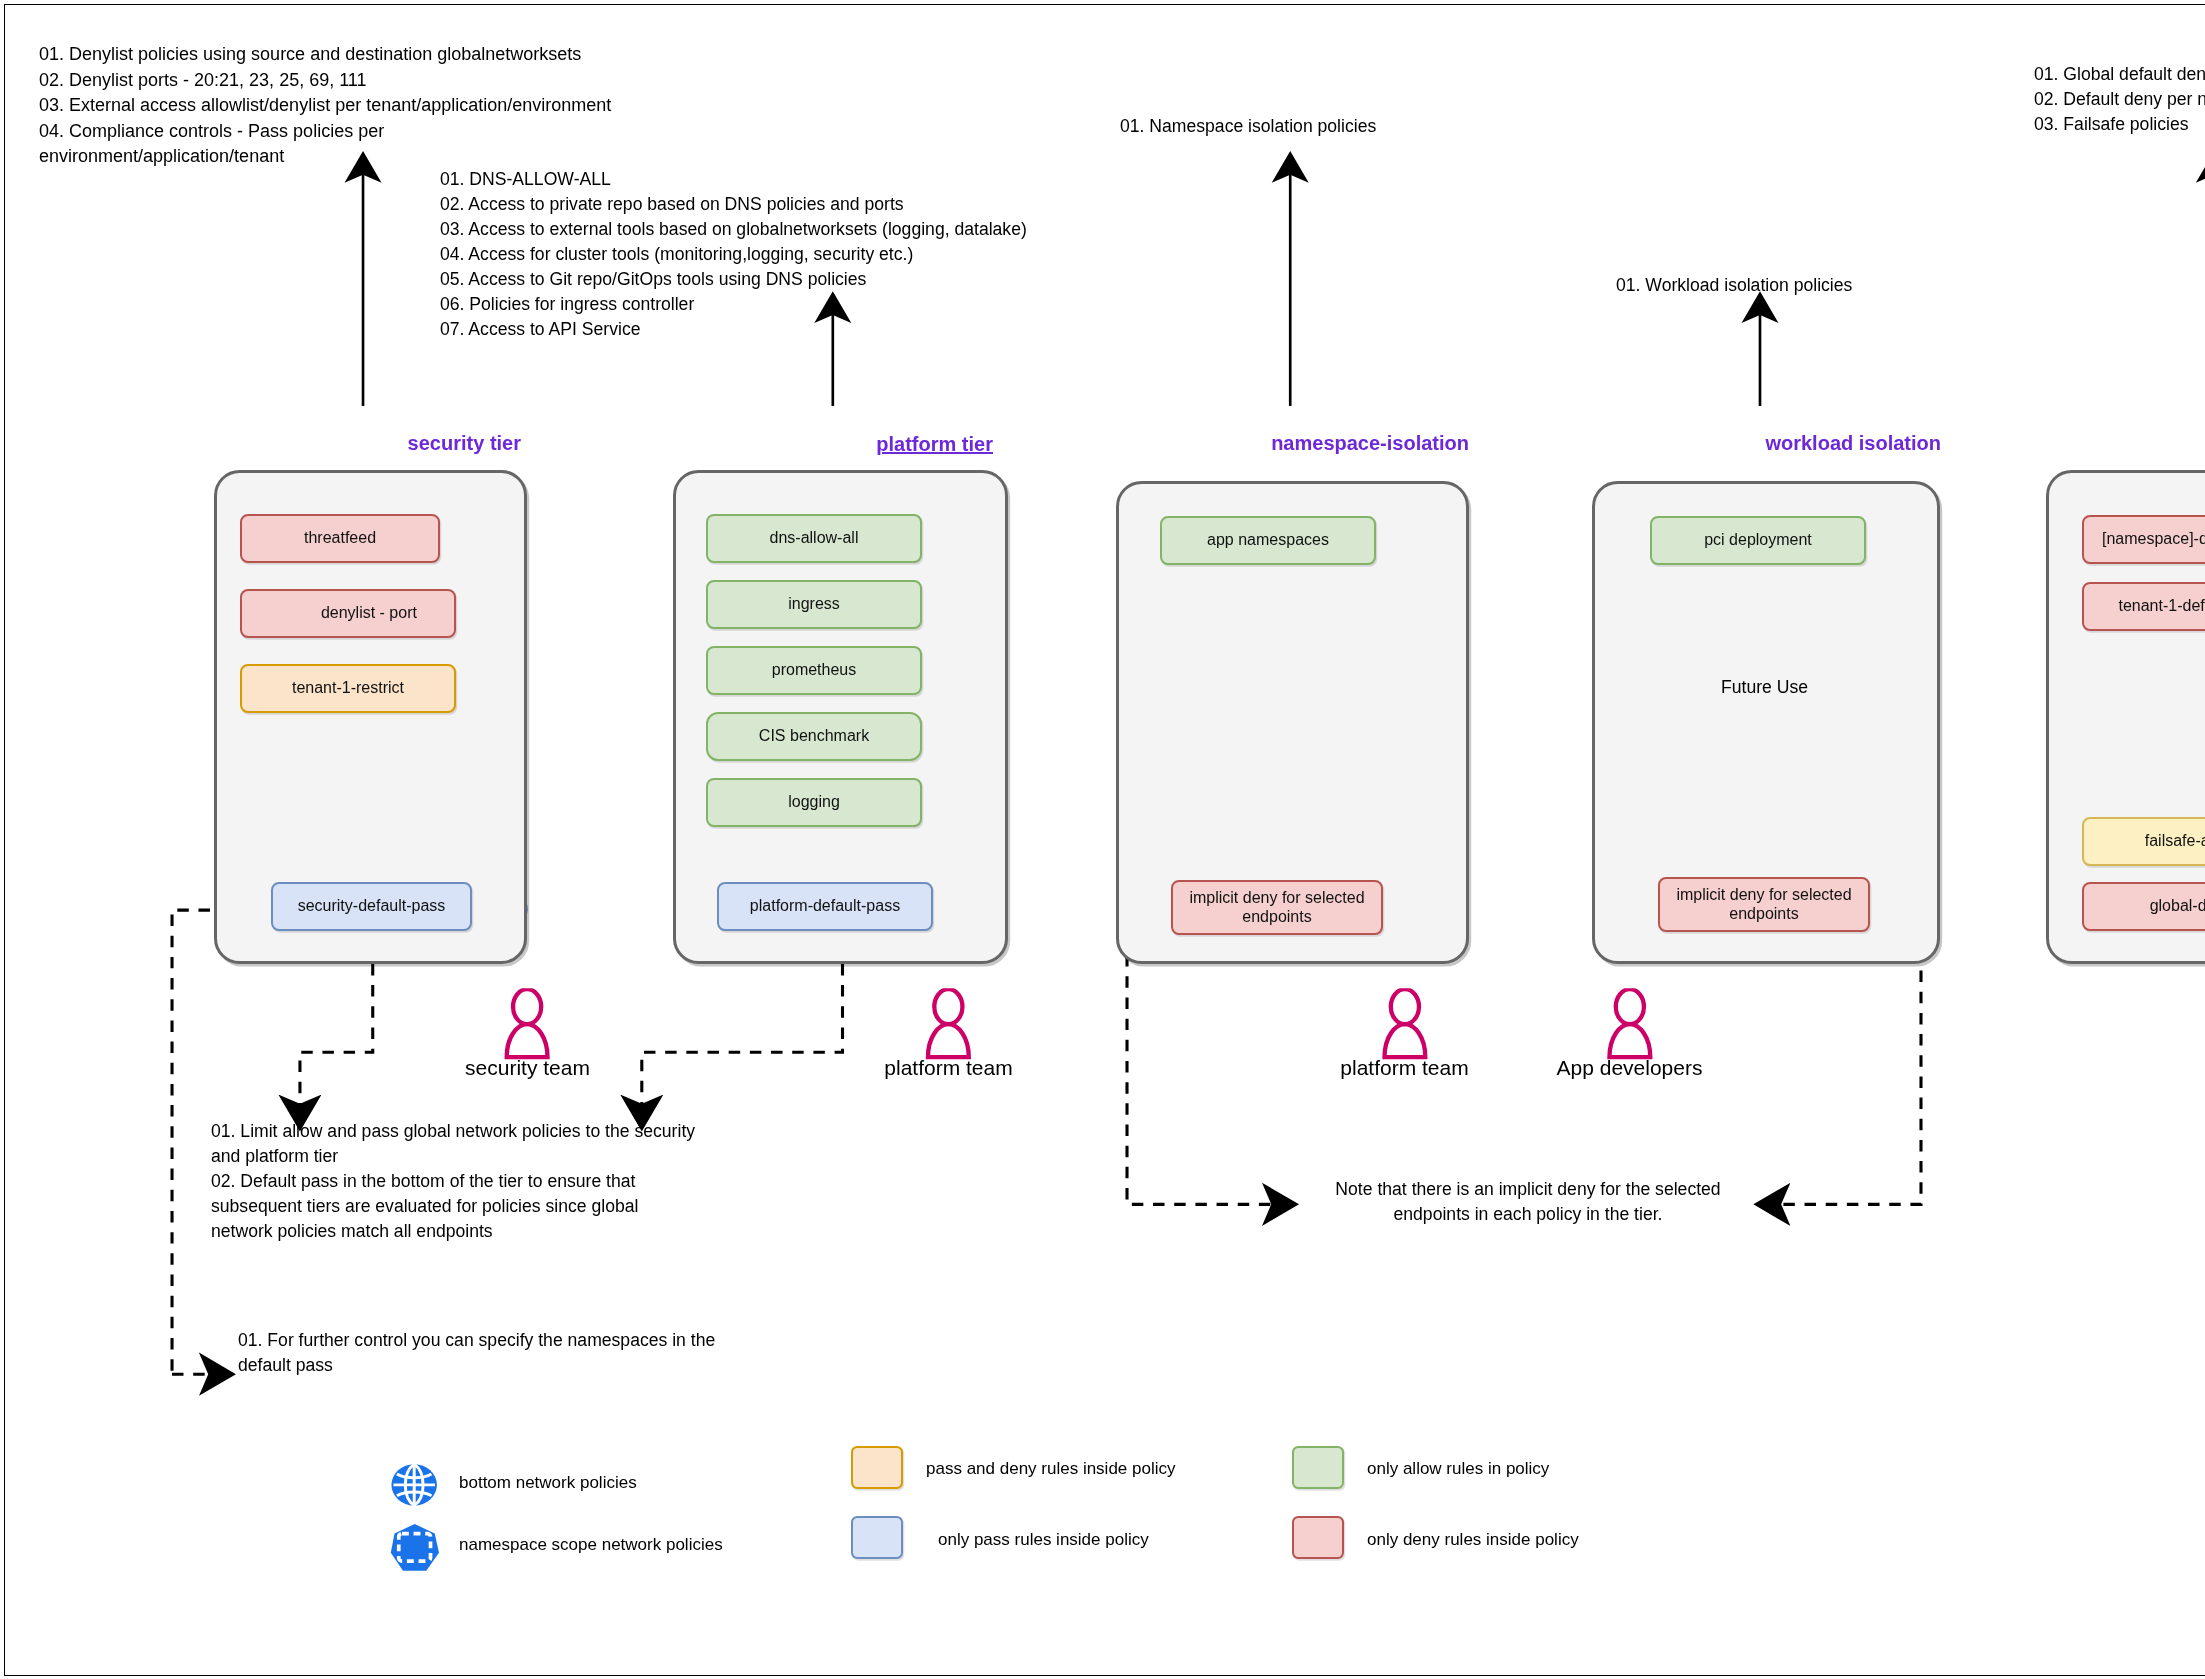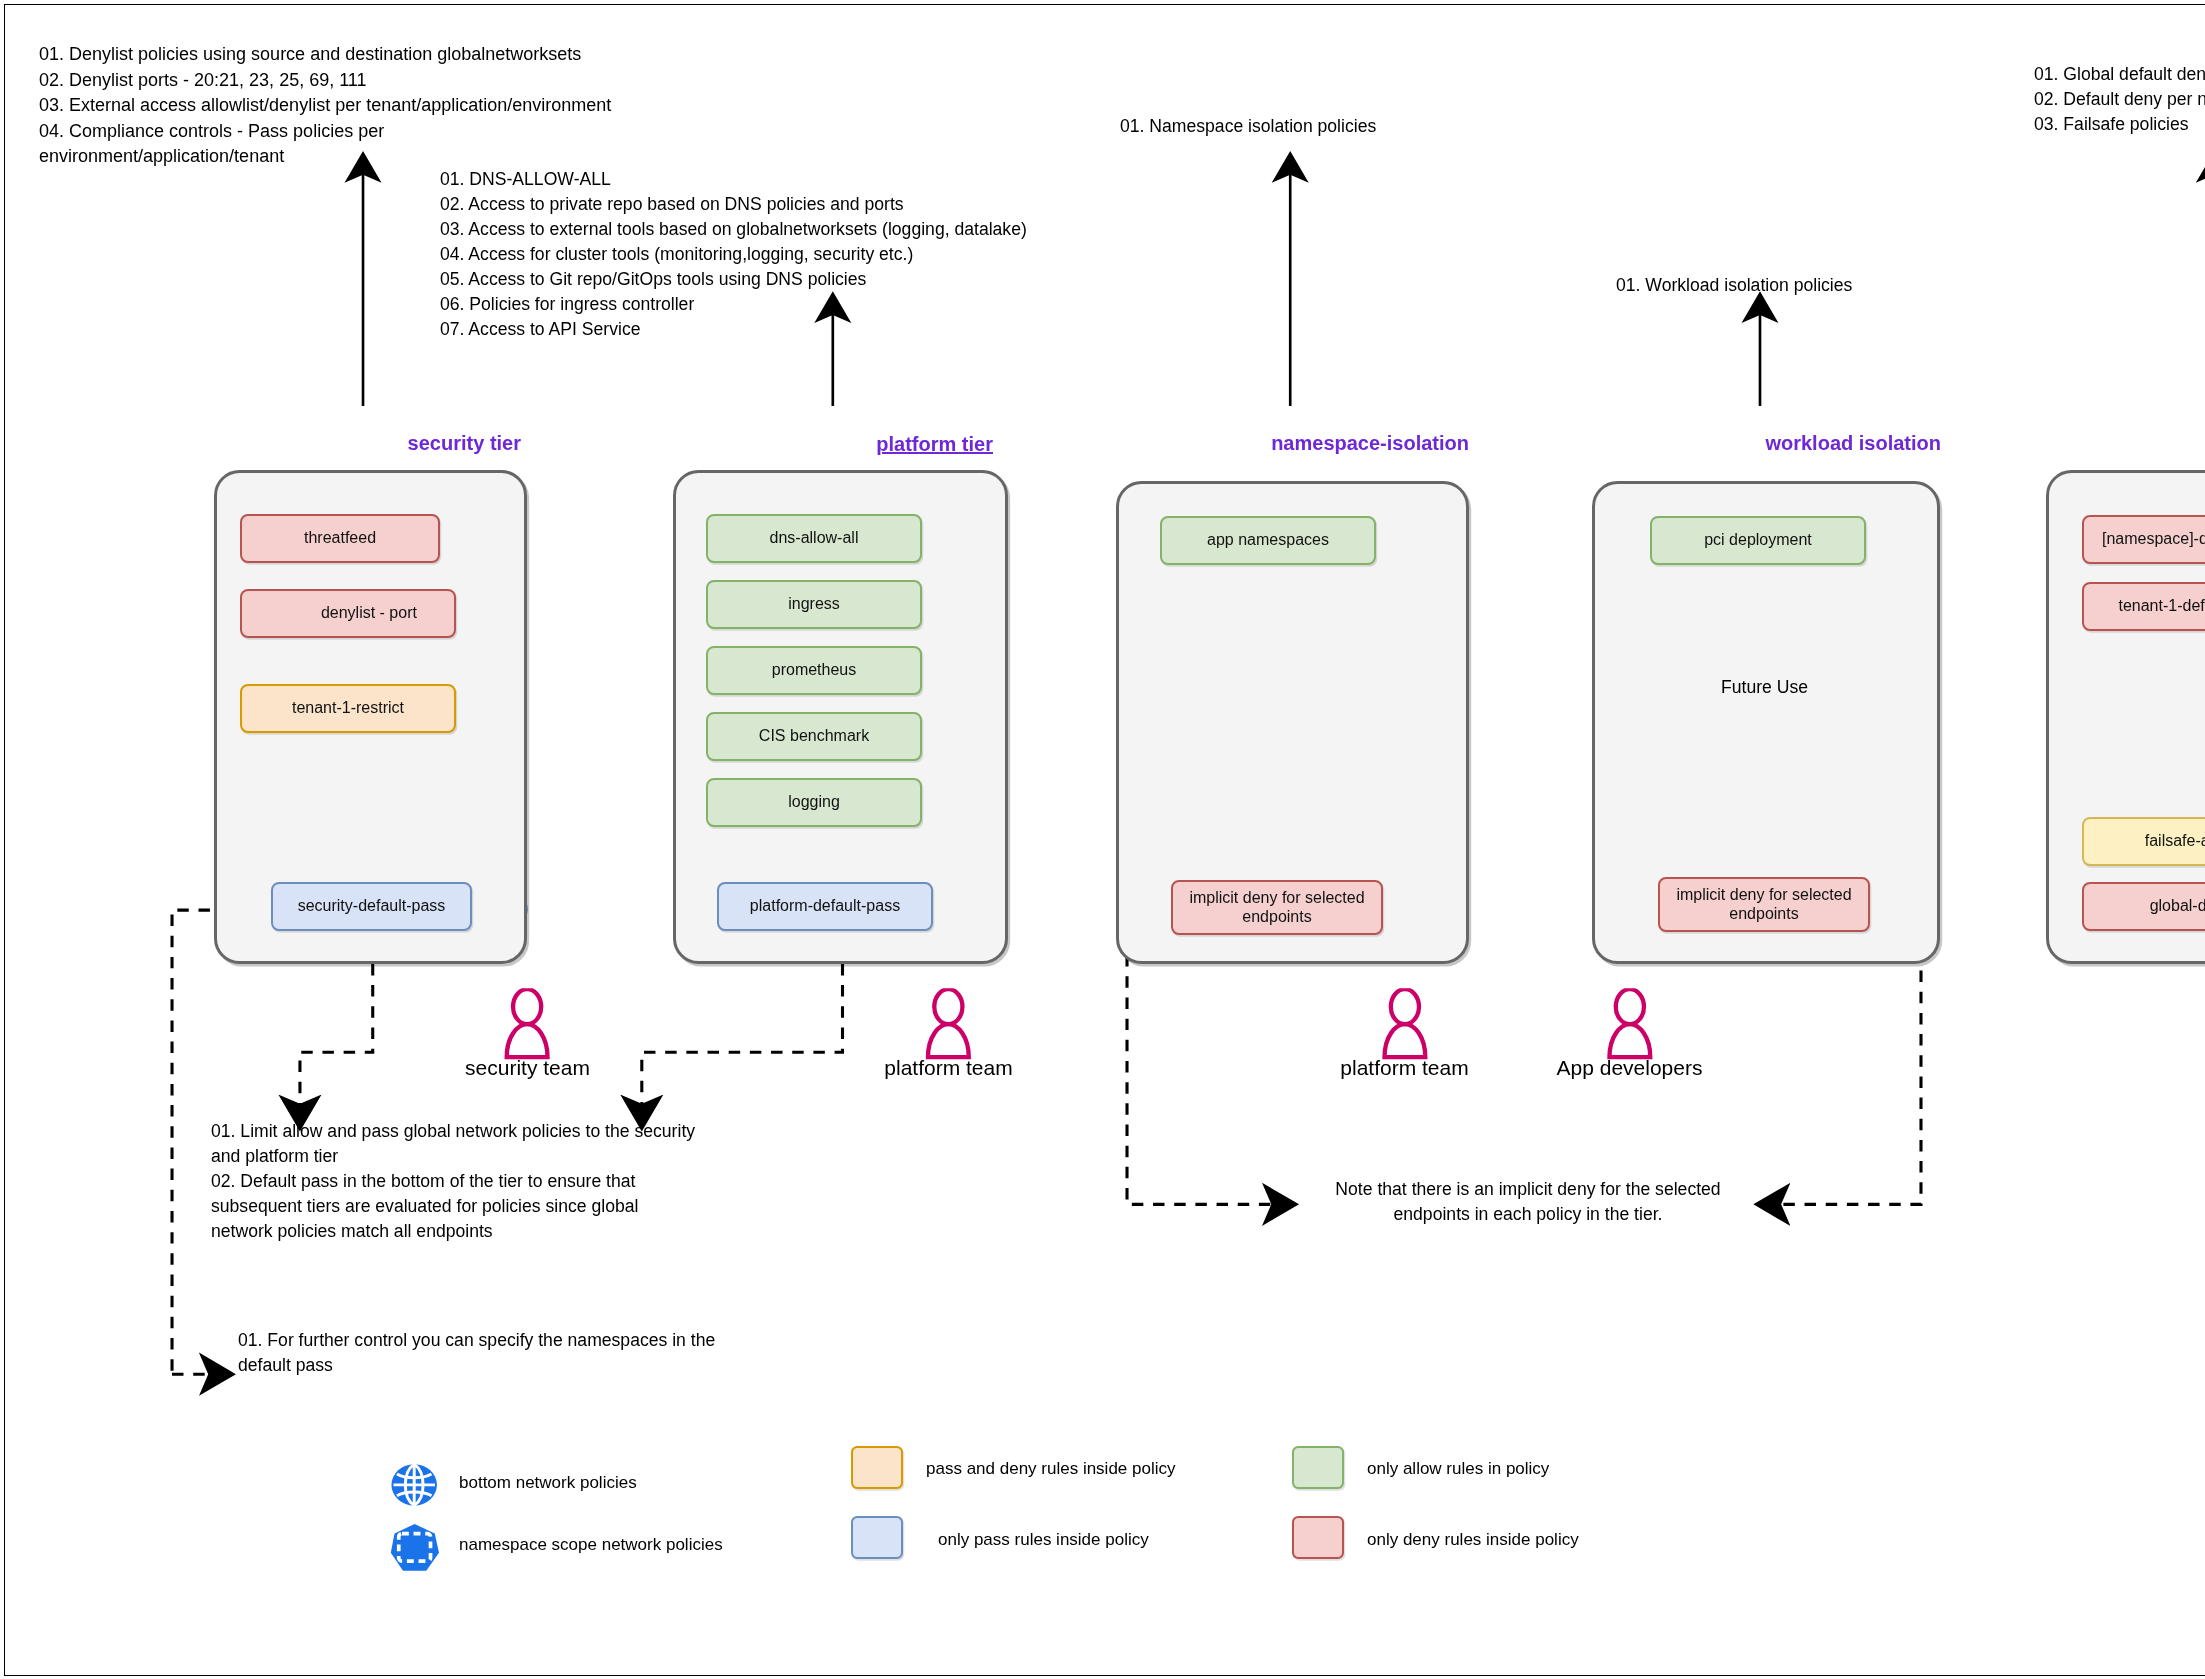--- a/index.html
+++ b/index.html
@@ -186,27 +186,27 @@
 <div class="tier-title" style="left:2055px;top:432px;width:353px;">default tier</div>
 
 <div class="tier-card" style="left:214px;top:470px;width:313px;height:494px;"></div>
 <div class="tier-card" style="left:673px;top:470px;width:335px;height:494px;"></div>
 <div class="tier-card" style="left:1116px;top:481px;width:353px;height:483px;"></div>
 <div class="tier-card" style="left:1592px;top:481px;width:348px;height:483px;"></div>
 <div class="tier-card" style="left:2046px;top:470px;width:326px;height:494px;"></div>
 
 <div class="pill deny" style="left:240px;top:514px;width:200px;height:49px;">threatfeed</div>
 <div class="pill deny" style="left:240px;top:589px;width:216px;height:49px;padding-left:48px;">denylist - port</div>
-<div class="pill passdeny" style="left:240px;top:664px;width:216px;height:49px;margin-top:20px;">tenant-1-restrict</div>
+<div class="pill passdeny" style="left:240px;top:664px;width:216px;height:49px;">tenant-1-restrict</div>
 <div class="pill pass" style="left:271px;top:882px;width:201px;height:49px;">security-default-pass</div>
 
 <div class="pill allow" style="left:706px;top:514px;width:216px;height:49px;">dns-allow-all</div>
 <div class="pill allow" style="left:706px;top:580px;width:216px;height:49px;">ingress</div>
 <div class="pill allow" style="left:706px;top:646px;width:216px;height:49px;">prometheus</div>
-<div class="pill allow" style="left:706px;top:712px;width:216px;height:49px;">CIS benchmark</div>
+<div class="pill allow" style="left:706px;top:712px;width:216px;height:49px;border-radius:12px;">CIS benchmark</div>
 <div class="pill allow" style="left:706px;top:778px;width:216px;height:49px;">logging</div>
 <div class="pill pass" style="left:717px;top:882px;width:216px;height:49px;">platform-default-pass</div>
 
 <div class="pill allow" style="left:1160px;top:516px;width:216px;height:49px;">app namespaces</div>
 <div class="pill deny" style="left:1171px;top:880px;width:212px;height:55px;">implicit deny for selected endpoints</div>
 
 <div class="pill allow" style="left:1650px;top:516px;width:216px;height:49px;">pci deployment</div>
 <div class="pill deny" style="left:1658px;top:877px;width:212px;height:55px;">implicit deny for selected endpoints</div>
 <div class="card-text" style="left:1641px;top:677px;width:247px;">Future Use</div>
 

